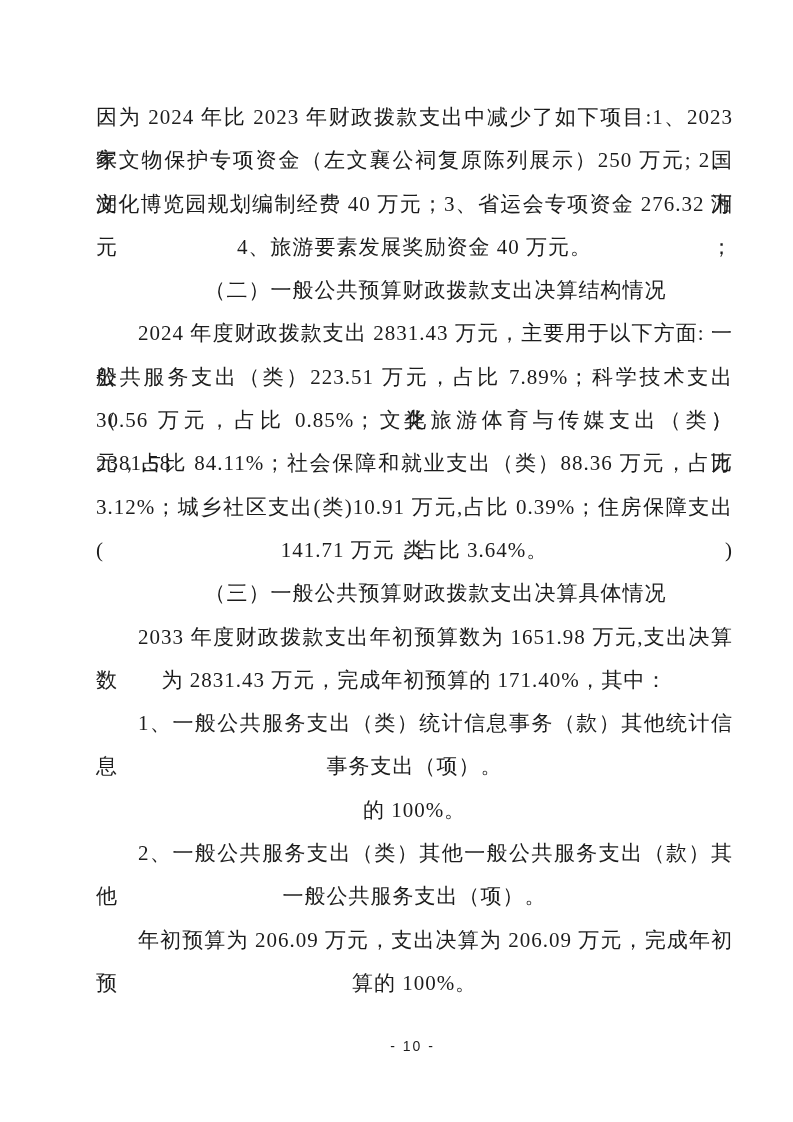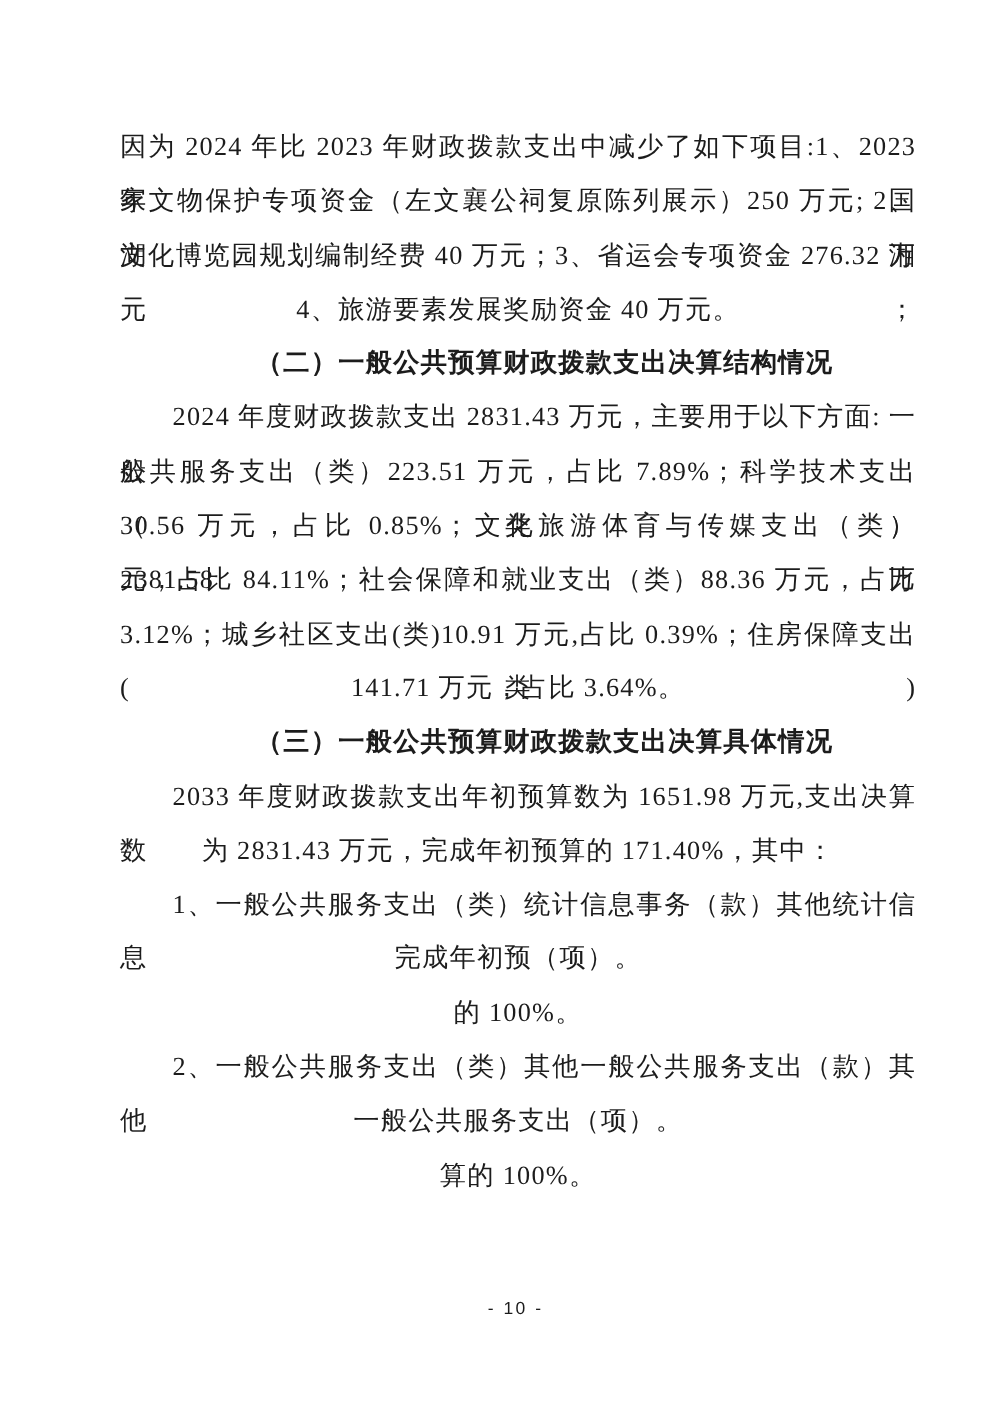--- a/index.html
+++ b/index.html
@@ -33,21 +33,21 @@
     }
     .line.fill {
       white-space: normal;
       text-align: justify;
       text-align-last: justify;
     }
     .line.indent {
       text-indent: 2em;
     }
     .line.bold {
-      font-weight: bold;
+      font-weight: normal;
     }
     .footer {
       position: absolute;
       left: 0;
       top: 1036px;
       width: 793px;
       text-align: center;
     }
     .pagenum {
       font-size: 14px;
@@ -71,23 +71,24 @@
     <div class="line indent fill">2024 年度财政拨款支出 2831.43 万元，主要用于以下方面: 一般</div>
     <div class="line fill">公共服务支出（类）223.51 万元，占比 7.89%；科学技术支出（类）</div>
     <div class="line fill">30.56 万元，占比 0.85%；文化旅游体育与传媒支出（类）2381.58 万</div>
     <div class="line fill">元，占比 84.11%；社会保障和就业支出（类）88.36 万元，占比</div>
     <div class="line fill">3.12%；城乡社区支出(类)10.91 万元,占比 0.39%；住房保障支出(类)</div>
     <div class="line">141.71 万元，占比 3.64%。</div>
     <div class="line indent bold">（三）一般公共预算财政拨款支出决算具体情况</div>
     <div class="line indent fill">2033 年度财政拨款支出年初预算数为 1651.98 万元,支出决算数</div>
     <div class="line">为 2831.43 万元，完成年初预算的 171.40%，其中：</div>
     <div class="line indent fill">1、一般公共服务支出（类）统计信息事务（款）其他统计信息</div>
-    <div class="line">完成年初预（项）。</div>
+    <div class="line">事务支出（项）。</div>
     <div class="line">的 100%。</div>
     <div class="line indent fill">2、一般公共服务支出（类）其他一般公共服务支出（款）其他</div>
     <div class="line">一般公共服务支出（项）。</div>
+    <div class="line indent fill">年初预算为 206.09 万元，支出决算为 206.09 万元，完成年初预</div>
     <div class="line">算的 100%。</div>
   </div>
 
   <div class="footer">
     <span class="pagenum">- 10 -</span>
   </div>
 </div>
 
 </body></html>

